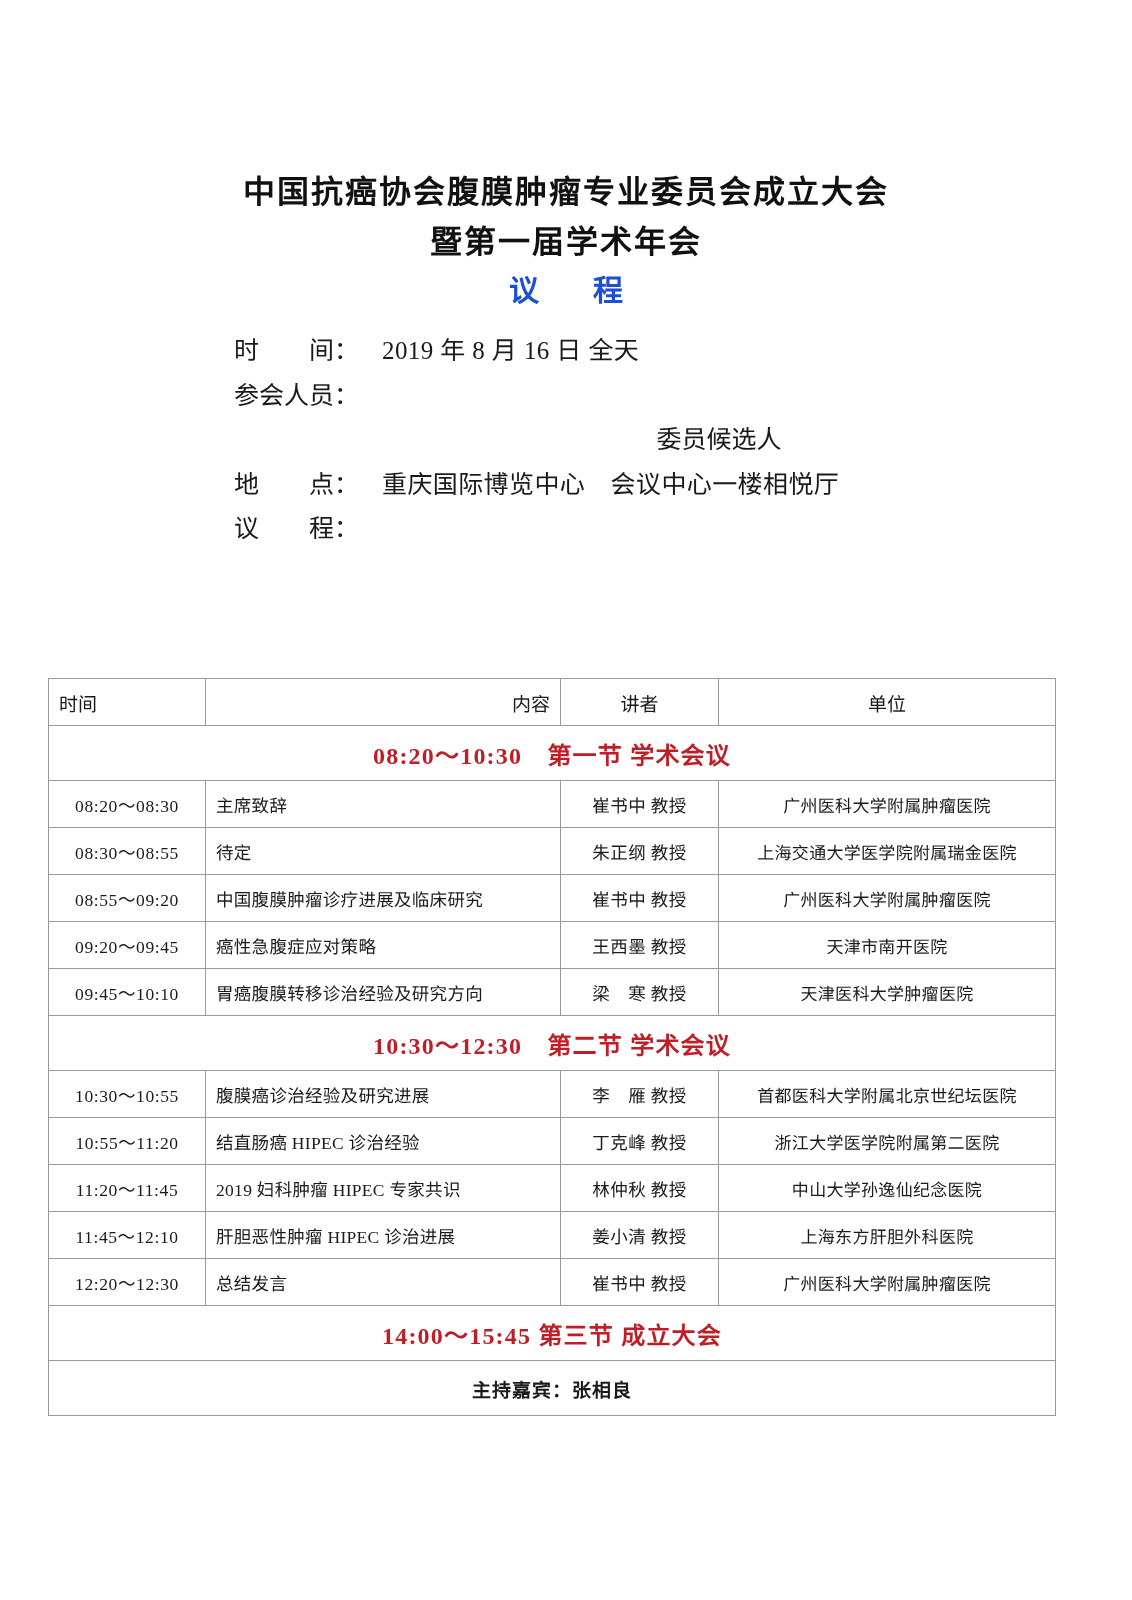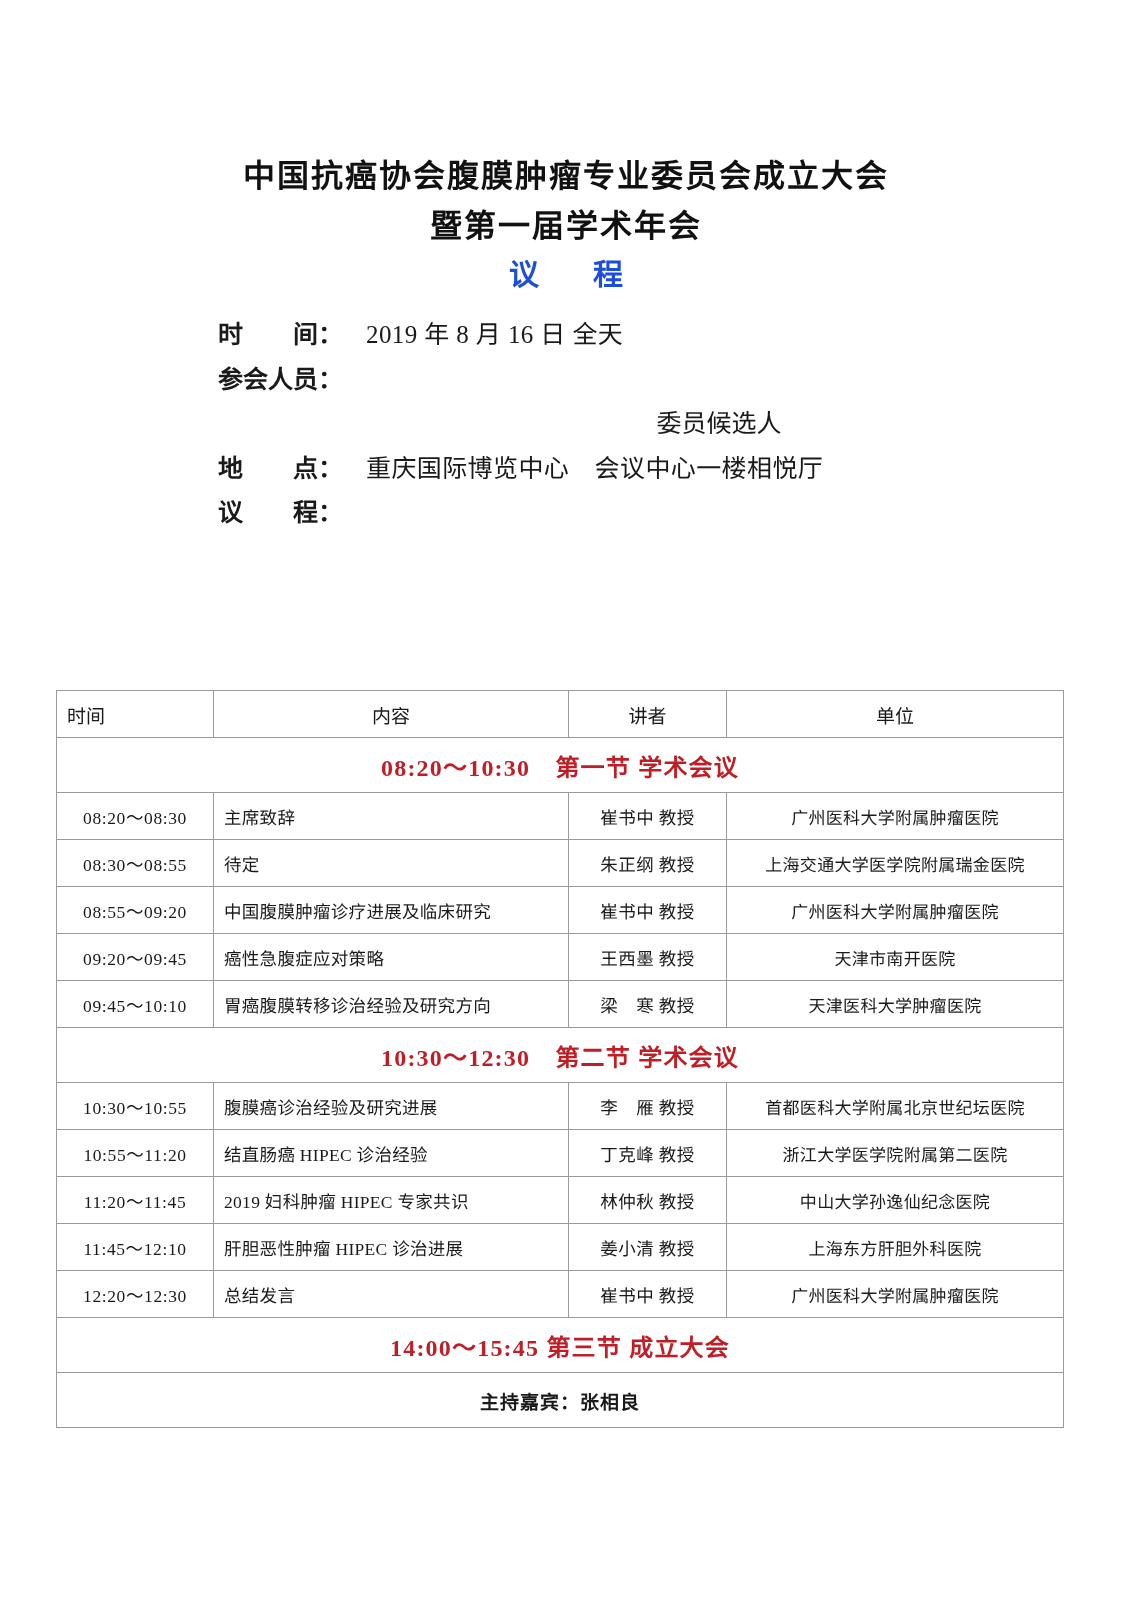--- a/index.html
+++ b/index.html
@@ -13,21 +13,21 @@
     height: 1600px;
     font-family: "Liberation Serif", "DejaVu Serif", serif;
     color: #1a1a1a;
     position: relative;
     overflow: hidden;
   }
   .page {
     width: 1132px;
     height: 1600px;
     box-sizing: border-box;
-    padding: 0;
+    padding: 16px;
     position: relative;
   }
 
   
   .title-block {
     padding-top: 152px;
     text-align: center;
   }
   .doc-title-line {
     font-family: "Liberation Serif", "DejaVu Serif", serif;
@@ -54,44 +54,43 @@
     padding-right: 60px;
   }
   .meta-row {
     display: flex;
     align-items: flex-start;
     font-size: 25px;
     line-height: 1.78;
     color: #1a1a1a;
   }
   .meta-label {
-    font-weight: bold;
+    font-weight: normal;
     flex: 0 0 auto;
     width: 148px;
     letter-spacing: 0px;
     white-space: pre;
   }
   .meta-value {
     flex: 1 1 auto;
     letter-spacing: 0.4px;
   }
   .meta-cont {
     padding-left: 148px;
     font-size: 25px;
     line-height: 1.78;
     text-align: center;
   }
 
   
   .table-wrap {
     position: absolute;
-    left: 56px;
+    left: 48px;
     top: 678px;
     width: 1007px;
-    margin-top: 12px;
   }
   table.agenda {
     border-collapse: collapse;
     width: 1007px;
     table-layout: fixed;
     font-size: 17.5px;
   }
   table.agenda td, table.agenda th {
     border: 1px solid #9a9a9a;
     padding: 0 10px;
@@ -103,21 +102,21 @@
   col.c-time   { width: 157px; }
   col.c-topic  { width: 355px; }
   col.c-speaker{ width: 158px; }
   col.c-org    { width: 337px; }
 
   thead td {
     height: 52px;
     font-size: 19px;
   }
   .th-time  { text-align: left; padding-left: 14px; }
-  .th-topic { text-align: center; padding-left: 14px; }
+  .th-topic { text-align: right; padding-left: 14px; }
   .th-speaker { text-align: center; }
   .th-org   { text-align: center; }
 
   td.time-cell {
     text-align: center;
     padding-left: 12px;
     font-family: "Liberation Serif", "DejaVu Serif", serif;
     letter-spacing: 0.6px;
     white-space: nowrap;
   }

